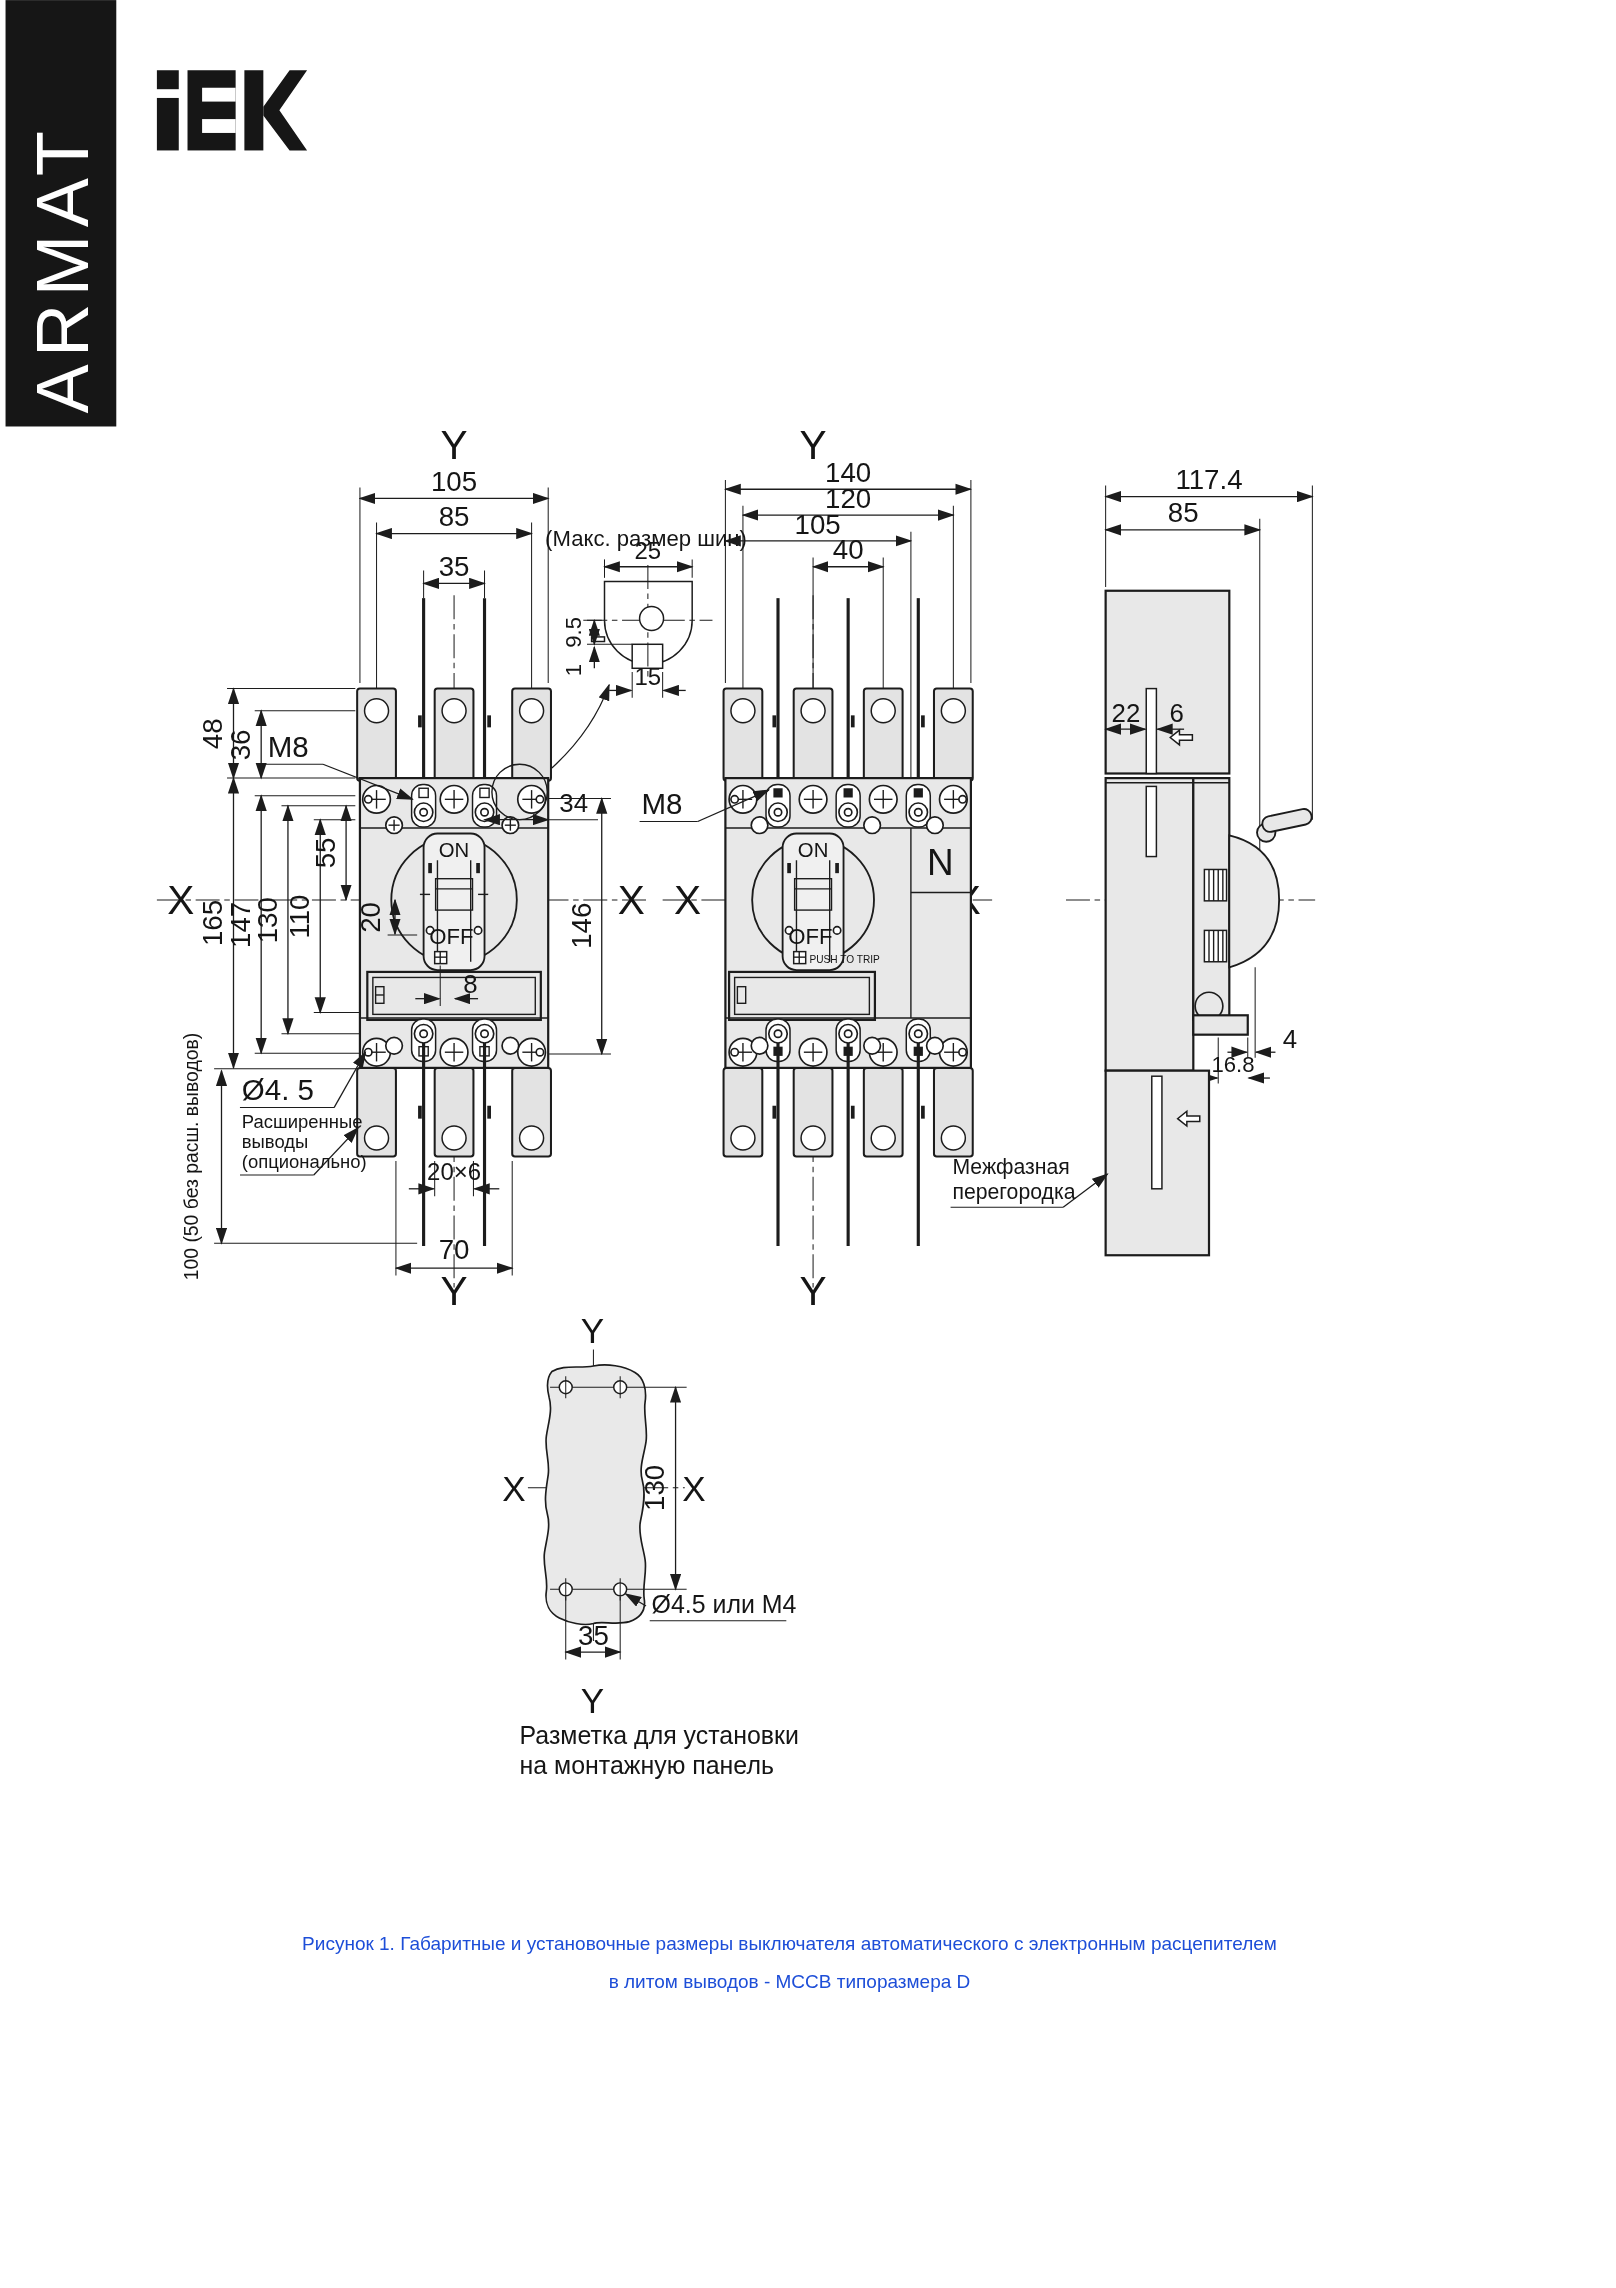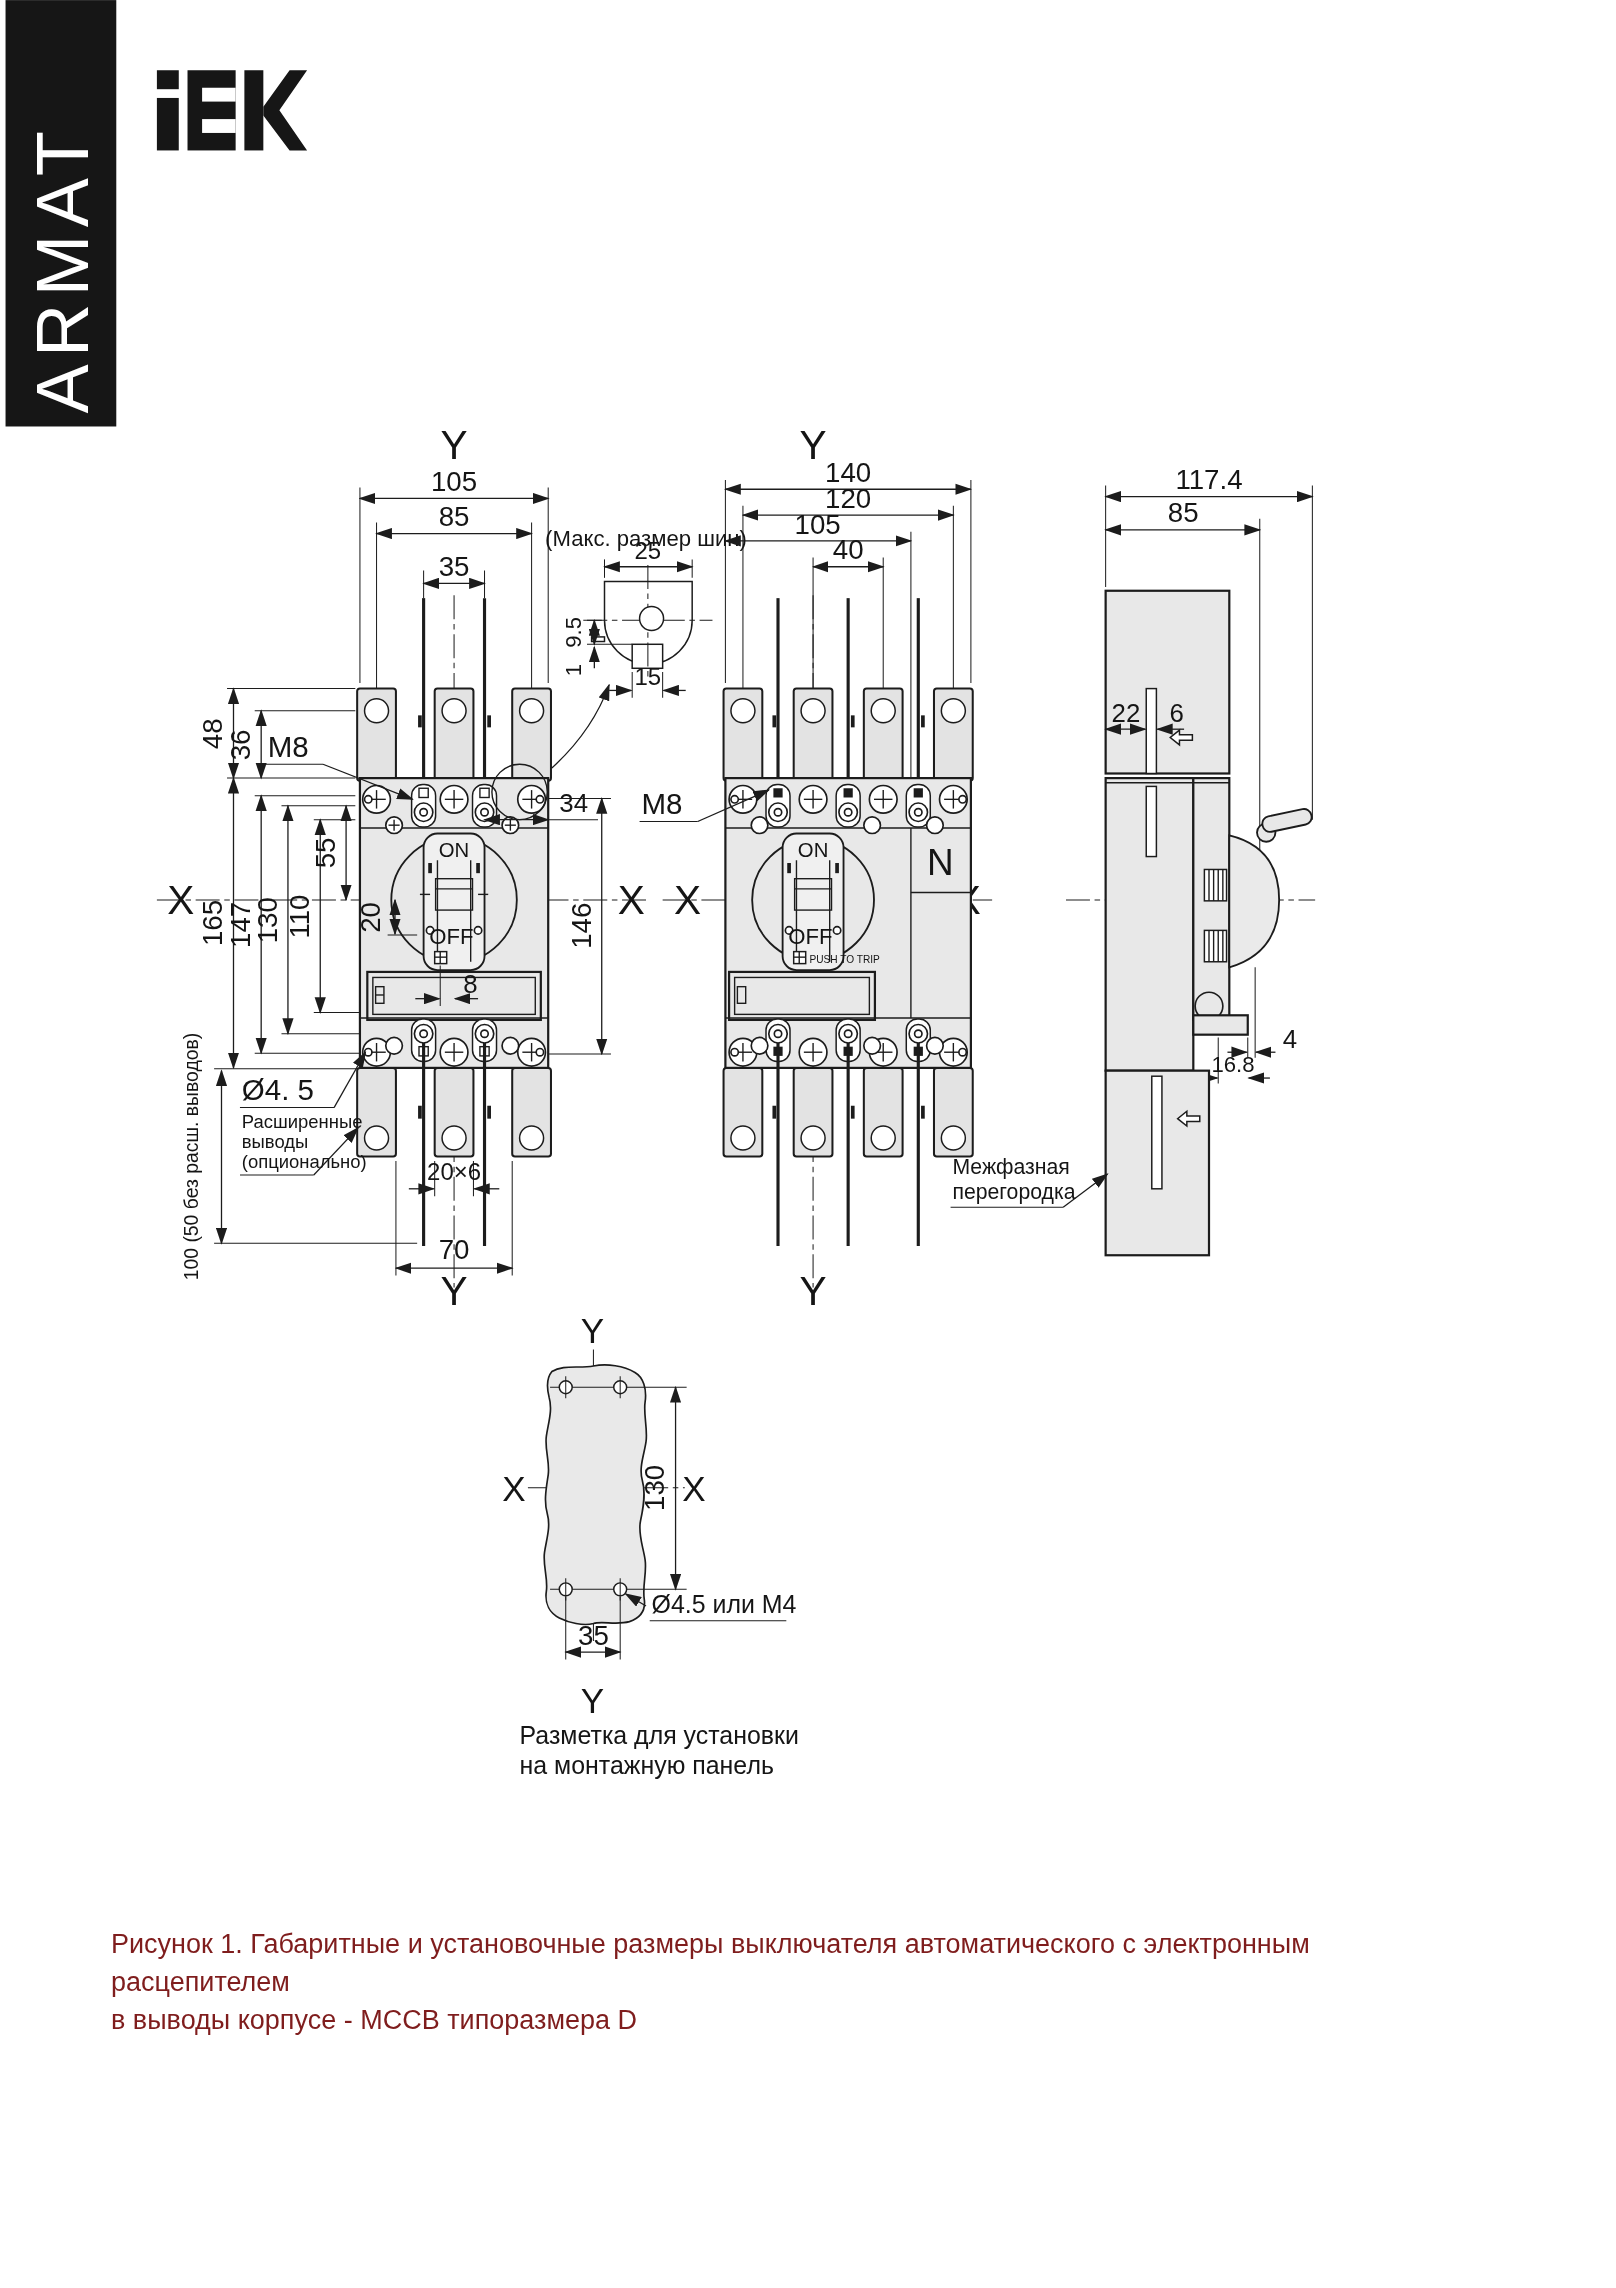--- a/index.html
+++ b/index.html
@@ -14,21 +14,21 @@
   .mid{text-anchor:middle;}
   .ln{stroke:#1c1c1c;stroke-width:2.4;fill:none;}
   .ln2{stroke:#1c1c1c;stroke-width:1.5;fill:none;}
   .dim{stroke:#1c1c1c;stroke-width:1.4;fill:none;}
   .ext{stroke:#1c1c1c;stroke-width:1.1;fill:none;}
   .cl{stroke:#1c1c1c;stroke-width:1.1;fill:none;stroke-dasharray:26 5 6 5;}
   .body{fill:#e8e8e8;stroke:#1c1c1c;stroke-width:2.4;}
   .tab{fill:#e3e3e3;stroke:#1c1c1c;stroke-width:2.2;}
   .wh{fill:#ffffff;stroke:#1c1c1c;stroke-width:1.6;}
   .scr{fill:#ffffff;stroke:#1c1c1c;stroke-width:1.8;}
-  .capt{position:absolute;left:111px;top:1925px;width:1357px;font-size:27px;line-height:38px;color:#7f1d1d;}
+  .capt{position:absolute;left:111px;top:1925px;width:1357px;font-size:19px;line-height:38px;color:#1d4ed8;text-align:center;}
 </style>
 </head>
 <body>
 
 <div id="sheet">
 <svg width="1616" height="2289" viewBox="0 0 1751 2480">
   <defs>
     <marker id="ah" viewBox="0 0 12 8" refX="11" refY="4" markerWidth="13" markerHeight="9" orient="auto-start-reverse">
       <path d="M0,0 L12,4 L0,8 Z" fill="#1c1c1c"></path>
     </marker>
@@ -528,16 +528,16 @@
         <line class="ext" x1="672" y1="1730" x2="672" y2="1798"></line>
     <line class="dim" x1="613" y1="1790" x2="672" y2="1790" marker-start="url(#ah)" marker-end="url(#ah)"></line>
     <text class="t30 mid" x="643" y="1782">35</text>
     <text class="t27" x="563" y="1890">Разметка для установки</text>
     <text class="t27" x="563" y="1922">на монтажную панель</text>
   </g>
 </svg>
 
 <div class="capt">
   <div>Рисунок 1. Габаритные и установочные размеры выключателя автоматического с электронным расцепителем</div>
-  <div>в выводы корпусе - МССВ типоразмера D</div>
+  <div>в литом выводов - МССВ типоразмера D</div>
 </div>
 </div>
 
 
 </body></html>

